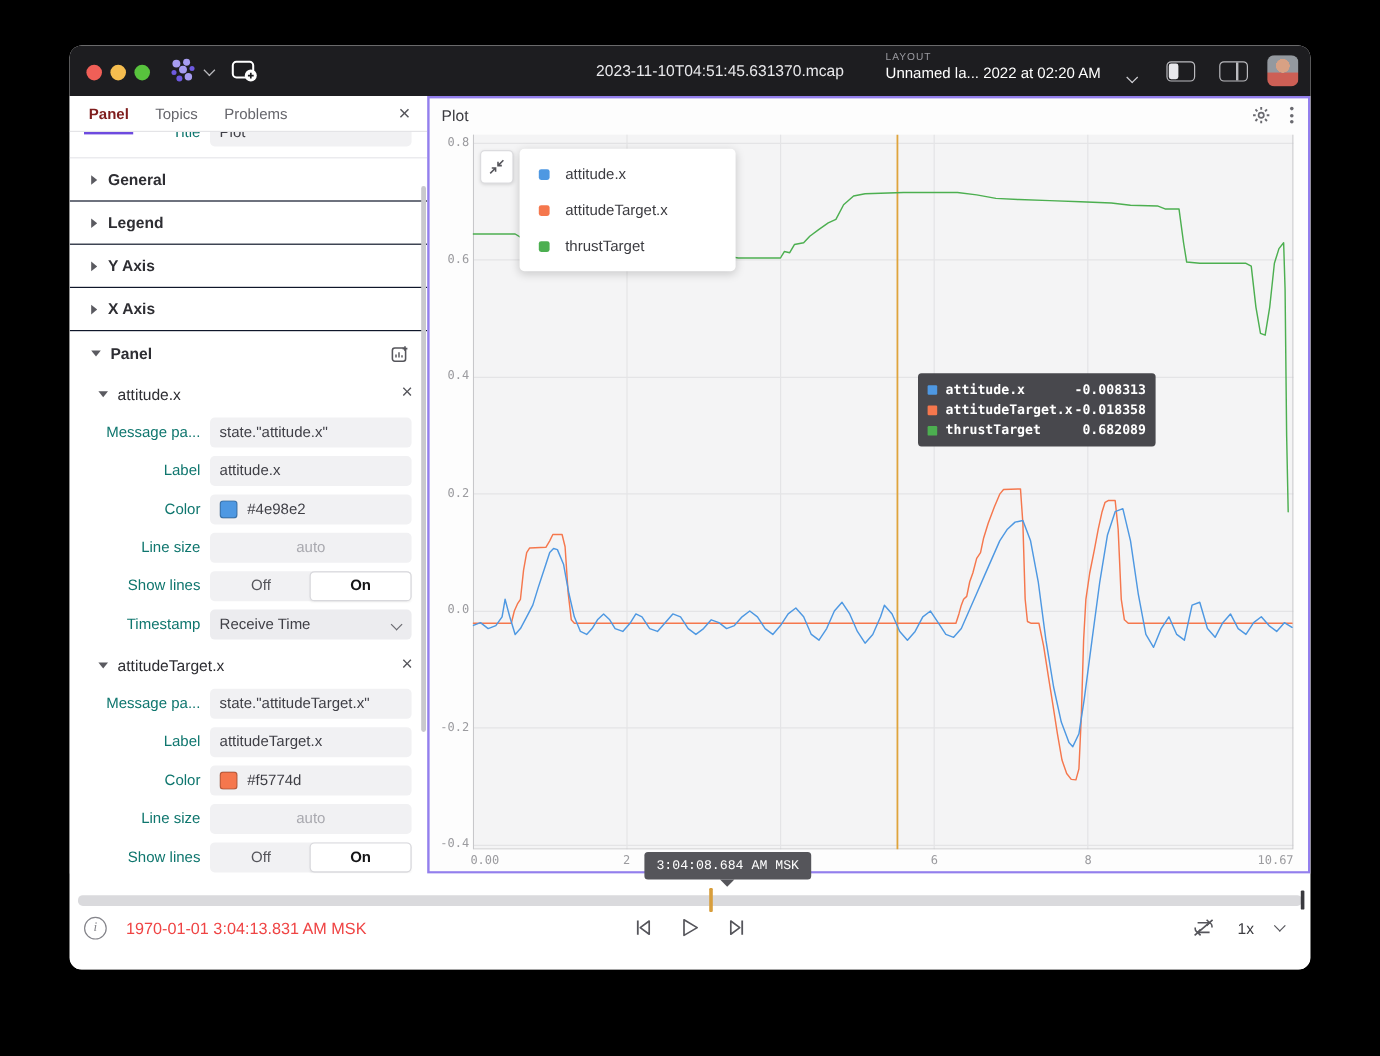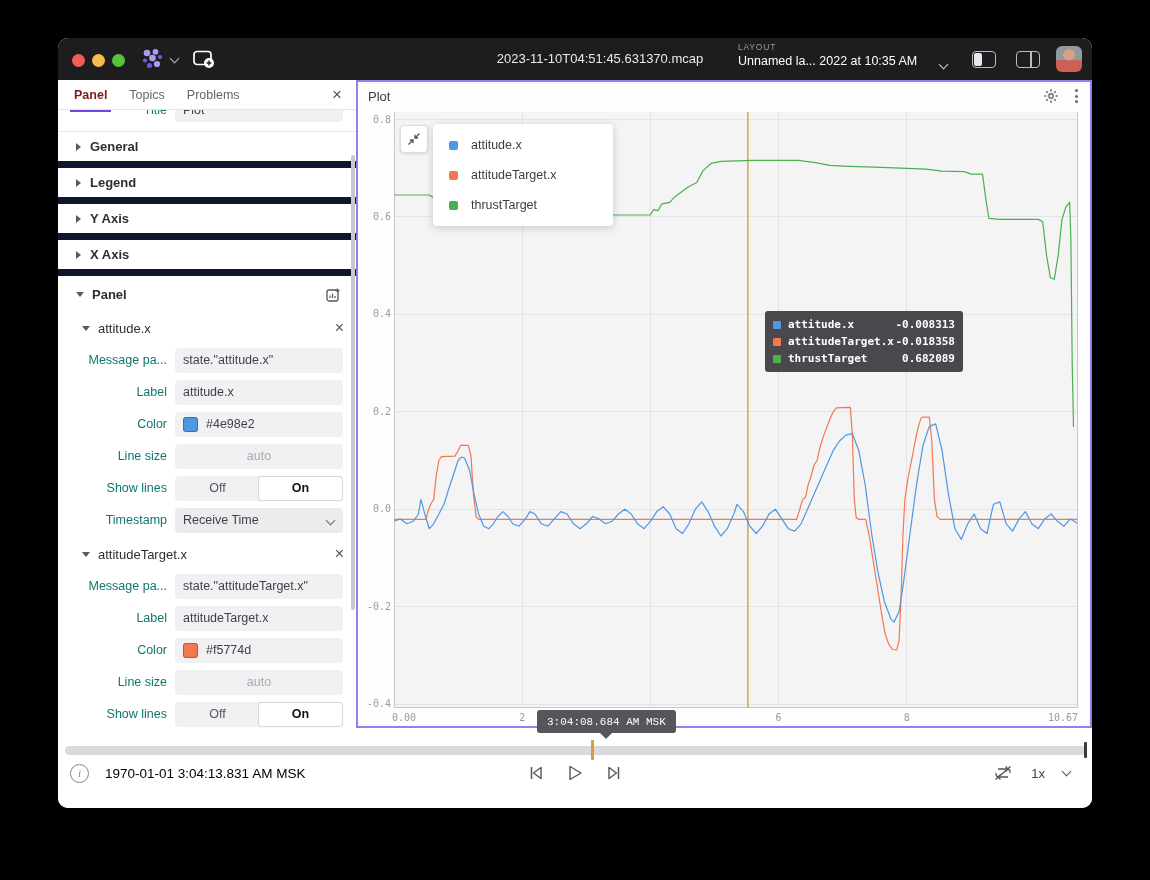--- a/index.html
+++ b/index.html
@@ -44,21 +44,21 @@
   .tabbar { position:relative; height:30px; display:flex; align-items:center; padding:0 10px; border-bottom:1px solid #e4e4e7; }
   .tab { font-size:12.5px; color:#66666c; padding:6px 6px; margin-right:10px; position:relative; cursor:pointer; }
   .tab.active { color:#7f1d1d; font-weight:700; }
   .tab.active::after { content:""; position:absolute; left:2px; right:2px; bottom:-4px; height:2px; background:#6d4adf; }
   .tab-close { margin-left:auto; font-size:17px; color:#55555b; line-height:1; cursor:pointer; padding:2px 4px; }
   .scroll { position:relative; height:618px; overflow:hidden; }
   .clipRow { margin-top:-13px; padding:0 4px 9px 0; border-bottom:1px solid #e7e7ea; display:flex; align-items:center; }
   .fieldLabel { width:117px; text-align:right; padding-right:8px; font-size:12.5px; color:#0f766e; flex:none; }
   .input { width:168px; height:25px; background:#f1f1f3; border-radius:4px; font-size:12.5px; color:#3f3f46;
     display:flex; align-items:center; padding:0 8px; white-space:nowrap; overflow:hidden; }
-  .section-row { height:36px; display:flex; align-items:center; padding-left:18px; border-bottom:7px solid #0f172a;
+  .section-row { height:36px; display:flex; align-items:center; padding-left:18px; border-bottom:1px solid #0f172a;
     font-size:13px; color:#2e2e33; font-weight:600; cursor:pointer; }
   .section-row.noline { border-bottom:none; }
   .caret-r { width:0; height:0; border-left:5px solid #5a5a60; border-top:4px solid transparent; border-bottom:4px solid transparent; margin-right:9px; }
   .caret-d { width:0; height:0; border-top:5px solid #5a5a60; border-left:4px solid transparent; border-right:4px solid transparent; margin-right:8px; margin-top:1px; }
   .addSeries { margin-left:auto; margin-right:14px; cursor:pointer; }
   .subheader { height:32px; display:flex; align-items:center; padding-left:24px; font-size:13px; color:#2e2e33; cursor:pointer; }
   .subheader .x { margin-left:auto; margin-right:12px; font-size:16px; color:#55555b; font-weight:400; cursor:pointer; }
   .frow { height:32px; display:flex; align-items:center; padding-right:4px; }
   .swatch { width:15px; height:15px; border-radius:3px; border:1px solid rgba(0,0,0,.25); margin-right:8px; flex:none; }
   .seg { width:168px; height:25px; background:#f1f1f3; border-radius:4px; display:flex; padding:1px; }
@@ -107,21 +107,21 @@
     border-left:6px solid transparent; border-right:6px solid transparent; border-top:6px solid #55555a; }
 
   
   .playbar { position:absolute; left:0; right:0; bottom:0; height:80px; background:#fff; }
   .track { position:absolute; left:7px; top:18px; width:1020px; height:9px; background:#dadadd; border-radius:4px; cursor:pointer; }
   .marker-current { position:absolute; left:533px; top:12px; width:3px; height:20px; background:#d89e3c; border-radius:1px; }
   .marker-end { position:absolute; left:1026px; top:14px; width:3px; height:16px; background:#3a3a3f; border-radius:1px; }
   .controls { position:absolute; left:0; right:0; top:28px; height:34px; display:flex; align-items:center; }
   .infoBtn { width:19px; height:19px; border:1.5px solid #85858b; border-radius:50%; margin-left:12px;
     display:flex; align-items:center; justify-content:center; font-size:11px; color:#85858b; font-family:"Liberation Serif", serif; font-style:italic; cursor:pointer; }
-  .stamp { margin-left:16px; font-size:13.5px; color:#000000; }
+  .stamp { margin-left:16px; font-size:13.5px; color:#ef4444; }
   .centerBtns { position:absolute; left:50%; transform:translateX(-50%); display:flex; align-items:center; gap:20px; }
   .rightBtns { position:absolute; right:22px; display:flex; align-items:center; gap:18px; }
   .speed { font-size:13px; color:#3c3c41; }
   .speedChev { width:7px; height:7px; border-right:1.6px solid #55555b; border-bottom:1.6px solid #55555b; transform:rotate(45deg); margin-top:-3px; }
   .iconBtn { cursor:pointer; display:flex; }
 </style>
 </head>
 <body>
 
 <div class="window">
@@ -141,21 +141,21 @@
     </svg>
     <div class="tb-chev"></div>
     <svg class="addpanel" width="24" height="22" viewBox="0 0 24 22">
       <rect x="2" y="3.5" width="17" height="13" rx="3" fill="none" stroke="#ffffff" stroke-width="1.7"></rect>
       <circle cx="17" cy="15" r="5" fill="#ffffff"></circle>
       <path d="M17 12.6v4.8M14.6 15h4.8" stroke="#1d1d20" stroke-width="1.4"></path>
     </svg>
     <span class="fileName">2023-11-10T04:51:45.631370.mcap</span>
     <div class="layoutBlock">
       <div class="layoutLabel">LAYOUT</div>
-      <div class="layoutName">Unnamed la... 2022 at 10:35 AM</div>
+      <div class="layoutName">Unnamed la... 2022 at 02:20 AM</div>
       <div class="layoutChev"></div>
     </div>
     <div class="paneToggle left"></div>
     <div class="paneToggle right"></div>
     <div class="avatar"></div>
   </div>
 
   <div class="main">
 
     <div class="sidebar">

